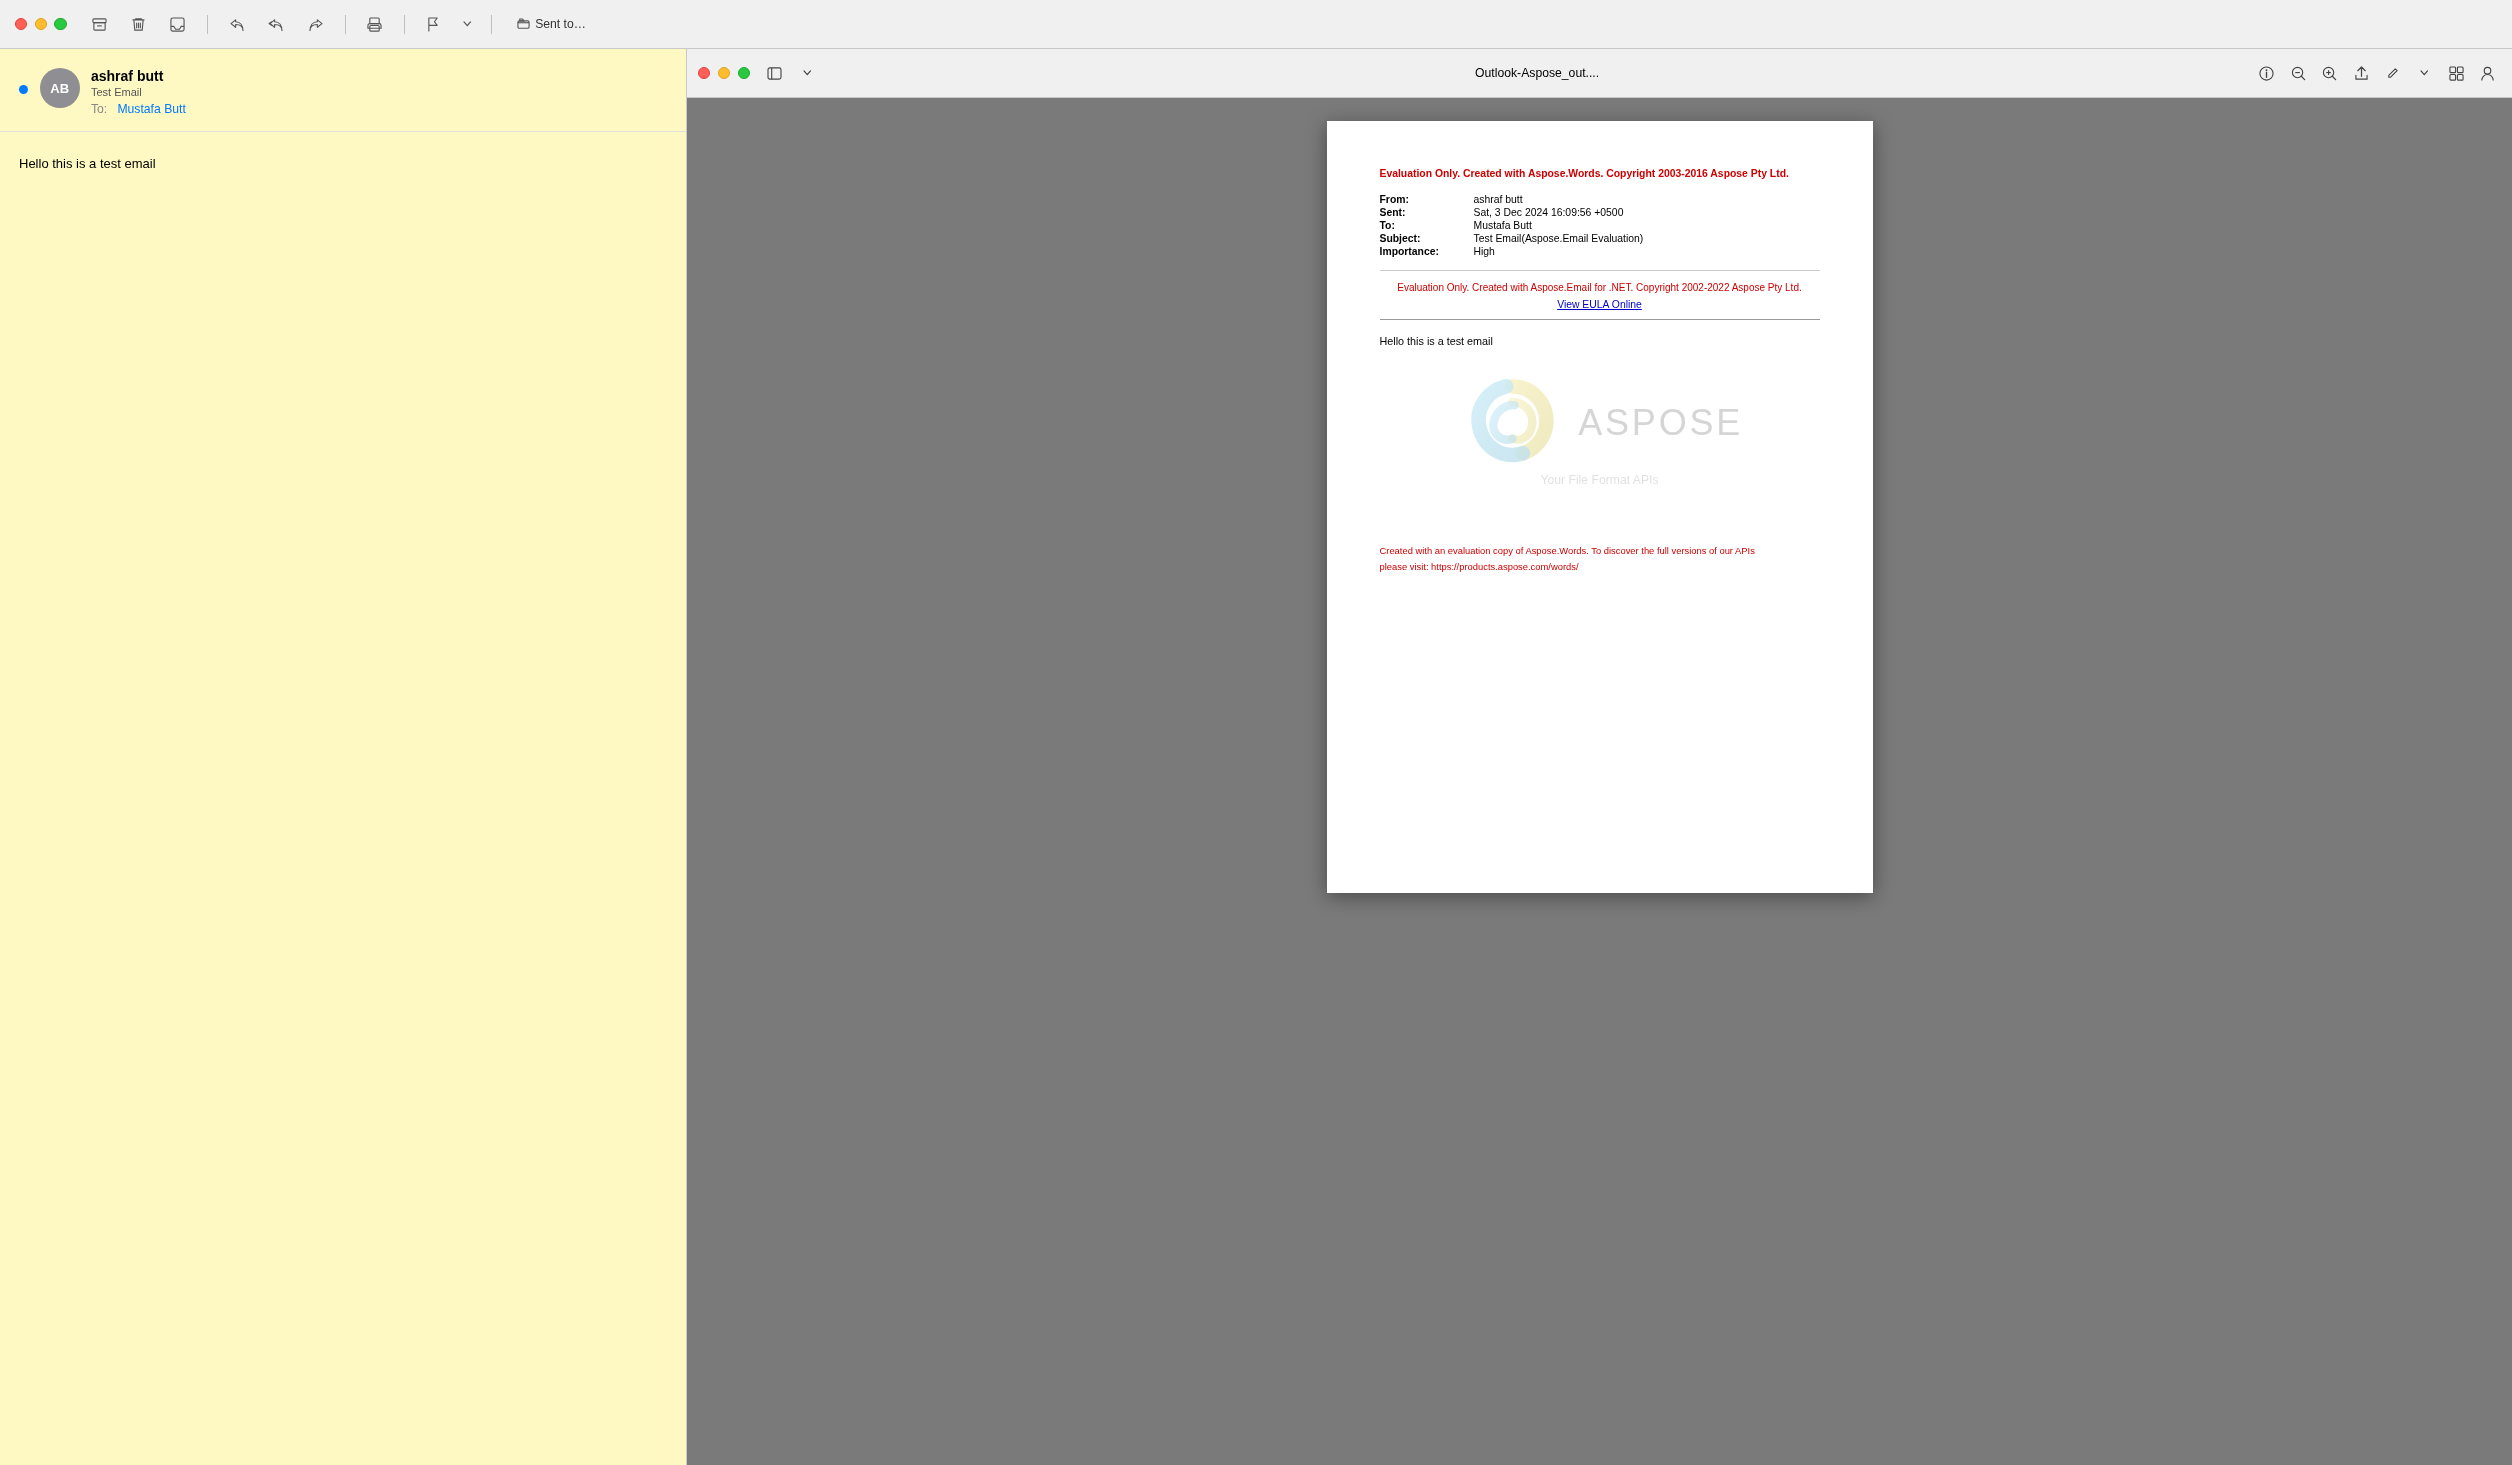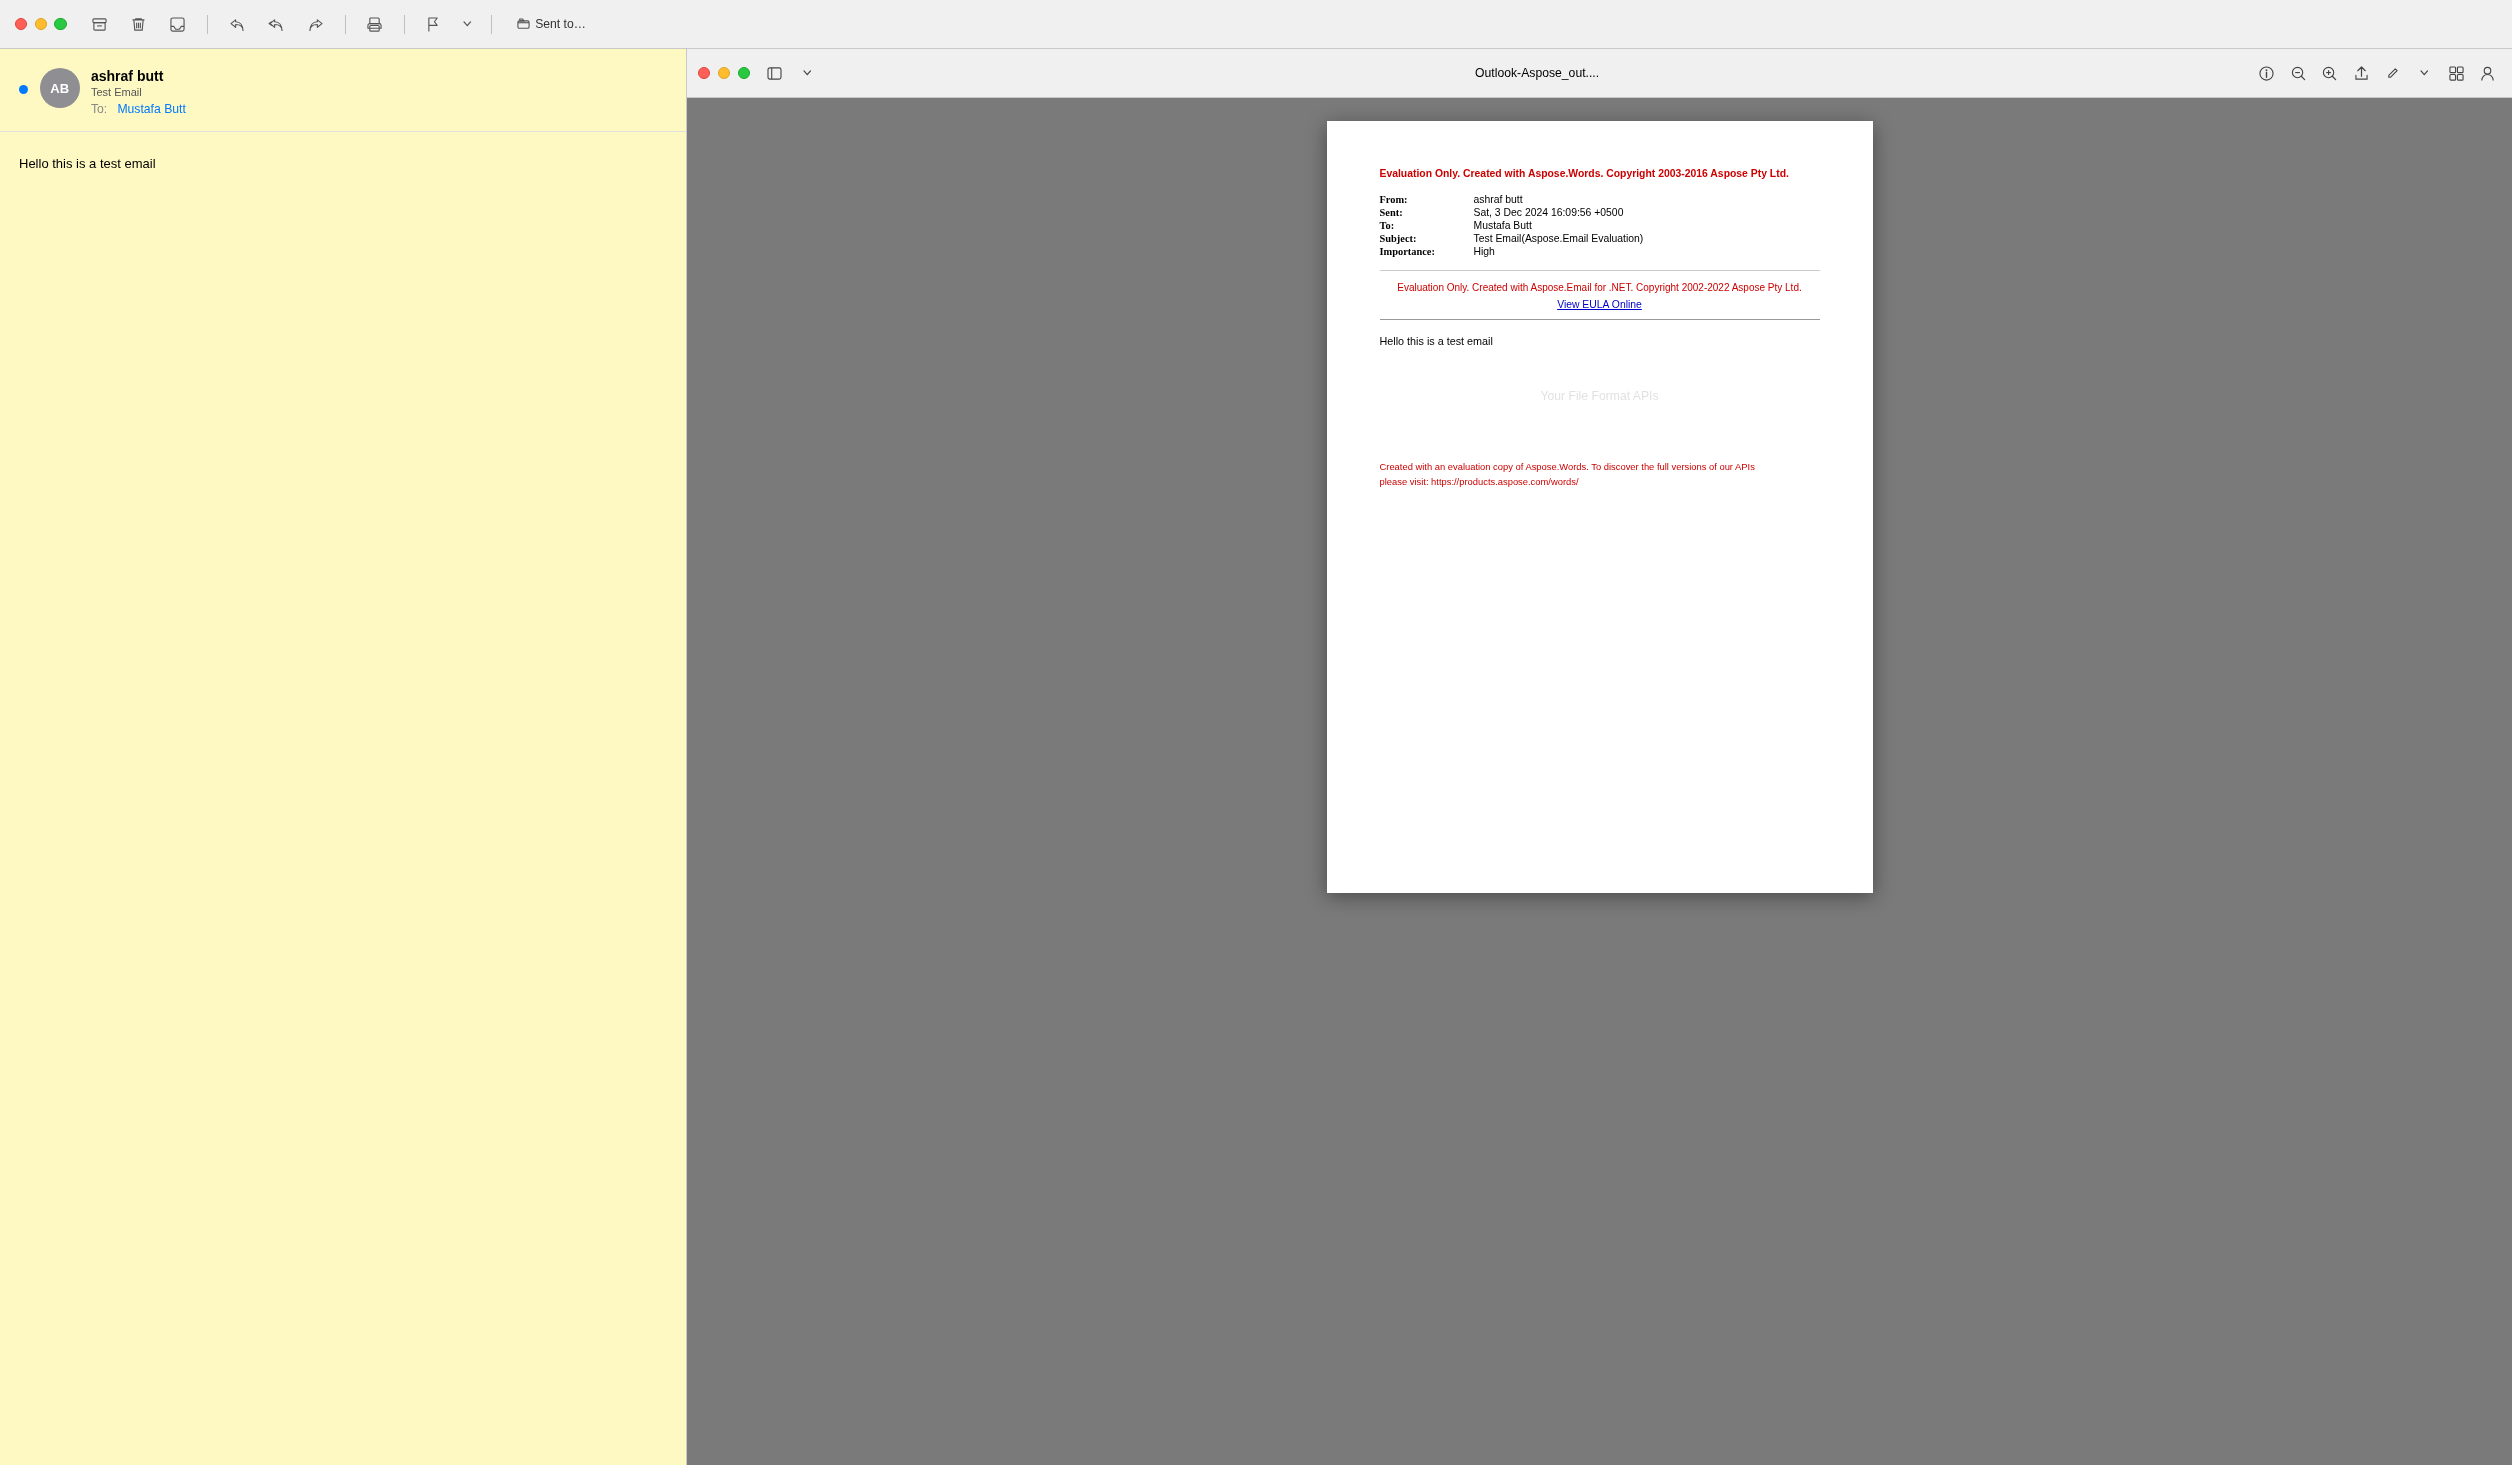--- a/index.html
+++ b/index.html
@@ -265,21 +265,20 @@
       gap: 0;
       margin-bottom: 1.9px;
       font-size: 10.4px;
     }
 
     .pdf-field-label {
       font-weight: bold;
       width: 94px;
       flex-shrink: 0;
       color: #000;
-      font-family: Liberation Serif, serif;
     }
 
     .pdf-field-value {
       color: #000;
     }
 
     .pdf-divider {
       border: none;
       border-top: 0.9px solid #ccc;
       margin: 11.3px 0;
@@ -604,20 +603,44 @@
         <hr class="pdf-divider">
 
         <div class="pdf-eval-middle">Evaluation Only. Created with Aspose.Email for .NET. Copyright 2002-2022 Aspose Pty Ltd.</div>
         <a class="pdf-eula-link" href="#">View EULA Online</a>
 
         <hr class="pdf-hr-full">
 
         <div class="pdf-body-text">Hello this is a test email</div>
 
         <div class="aspose-watermark">
+          <div class="aspose-text-row">
+
+            <svg class="aspose-logo-svg" viewBox="0 0 100 90" xmlns="http://www.w3.org/2000/svg">
+
+              <defs>
+                <linearGradient id="g1" x1="0%" y1="0%" x2="100%" y2="100%">
+                  <stop offset="0%" style="stop-color:#e8d44d;stop-opacity:1"></stop>
+                  <stop offset="100%" style="stop-color:#c8b820;stop-opacity:1"></stop>
+                </linearGradient>
+                <linearGradient id="g2" x1="0%" y1="0%" x2="100%" y2="100%">
+                  <stop offset="0%" style="stop-color:#6dc8e8;stop-opacity:1"></stop>
+                  <stop offset="100%" style="stop-color:#4aa8d0;stop-opacity:1"></stop>
+                </linearGradient>
+              </defs>
+
+              <path d="M50 10 C70 10 85 28 82 48 C80 60 72 70 60 74" fill="none" stroke="url(#g1)" stroke-width="14" stroke-linecap="round" opacity="0.8"></path>
+
+              <path d="M60 74 C40 80 22 68 18 48 C15 30 26 14 44 10" fill="none" stroke="url(#g2)" stroke-width="14" stroke-linecap="round" opacity="0.8"></path>
+
+              <path d="M50 25 C62 25 72 36 68 50 C66 58 58 63 50 60" fill="none" stroke="url(#g1)" stroke-width="8" stroke-linecap="round" opacity="0.7"></path>
+              <path d="M50 60 C38 64 30 54 32 44 C34 34 43 27 52 28" fill="none" stroke="url(#g2)" stroke-width="8" stroke-linecap="round" opacity="0.7"></path>
+            </svg>
+            <span class="aspose-wordmark">ASPOSE</span>
+          </div>
           <div class="aspose-tagline">Your File Format APIs</div>
         </div>
 
         <div class="pdf-eval-footer">
           <span>Created with an evaluation copy of Aspose.Words. To discover the full versions of our APIs</span><br>
           <span>please visit: https://products.aspose.com/words/</span>
         </div>
 
       </div>
     </div>

